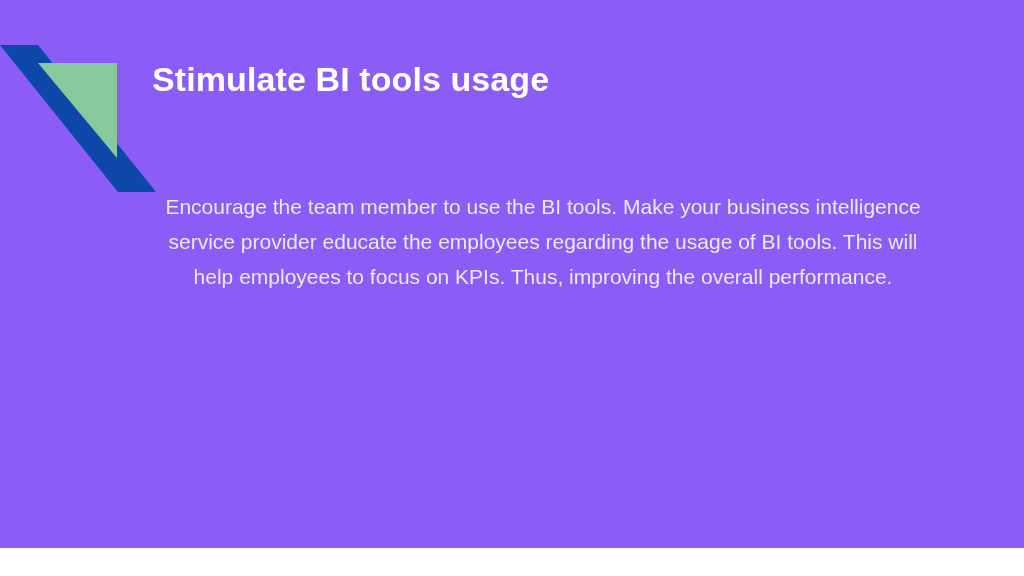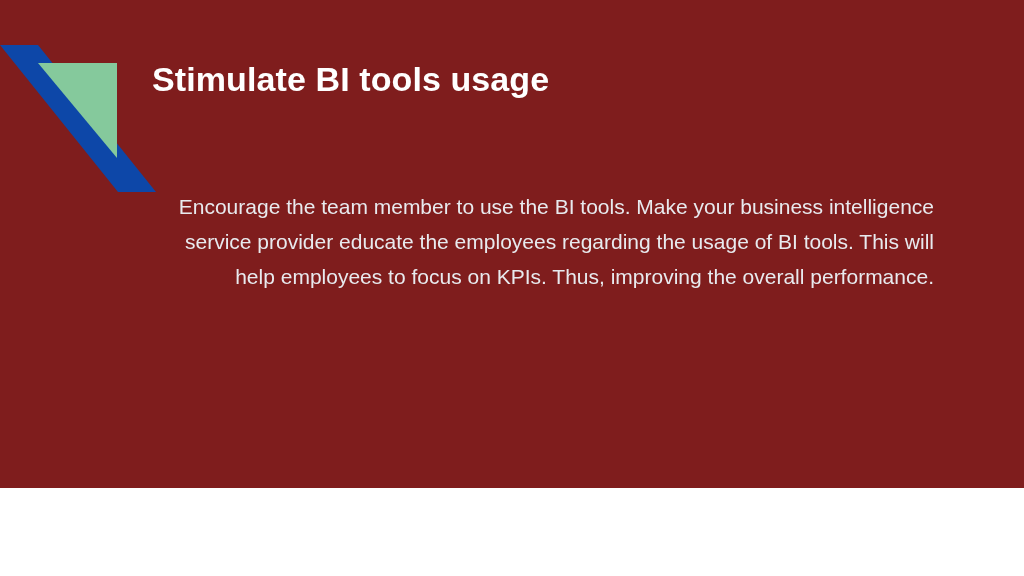--- a/index.html
+++ b/index.html
@@ -8,22 +8,22 @@
   }
   body {
     width: 1024px;
     height: 576px;
     overflow: hidden;
     font-family: "Liberation Sans", sans-serif;
   }
   #slide {
     position: relative;
     width: 1024px;
-    height: 488px;
-    background: #7f1d1d;
+    height: 548px;
+    background: #8b5cf6;
     overflow: hidden;
   }
   #corner-decoration {
     position: absolute;
     left: 0;
     top: 0;
     width: 200px;
     height: 200px;
     pointer-events: none;
   }
@@ -42,21 +42,21 @@
   #slide-body {
     position: absolute;
     left: 152px;
     top: 189px;
     width: 782px;
     margin: 0;
     font-size: 21px;
     font-weight: normal;
     line-height: 35px;
     color: #e8eaee;
-    text-align: right;
+    text-align: center;
   }
 </style>
 </head>
 <body>
 
 <div id="slide">
 
   <svg id="corner-decoration" viewBox="0 0 200 200">
     <polygon points="0,45 38,45 156,192 118,192" fill="#0d47a8"></polygon>
     <polygon points="78,63 117,63 117,158 38,63" fill="#85c99c"></polygon>

